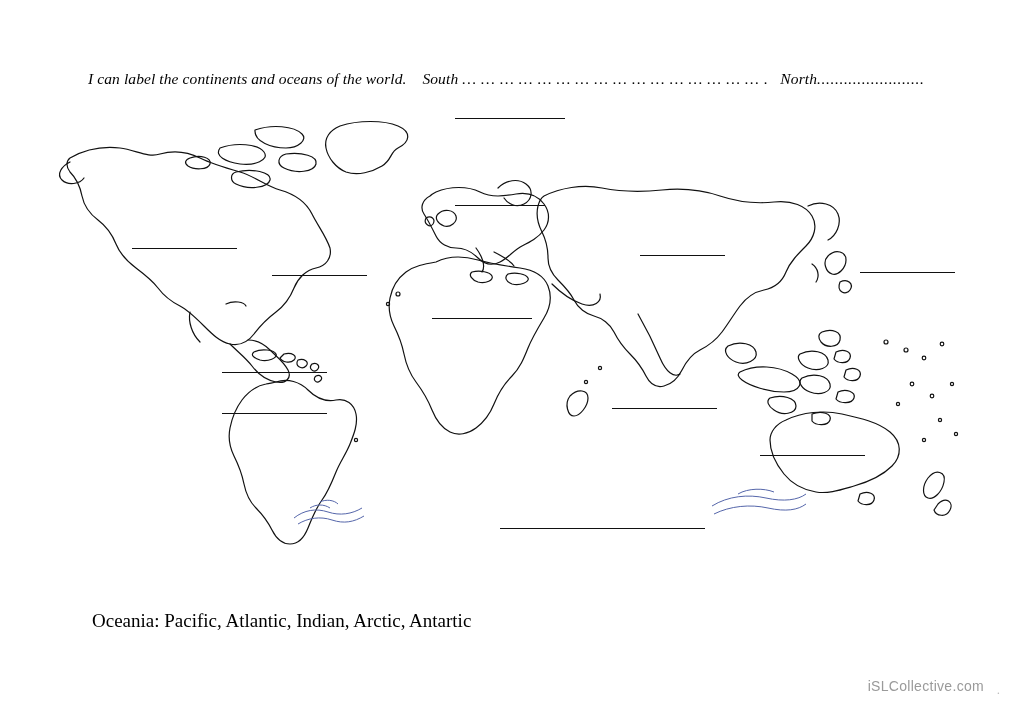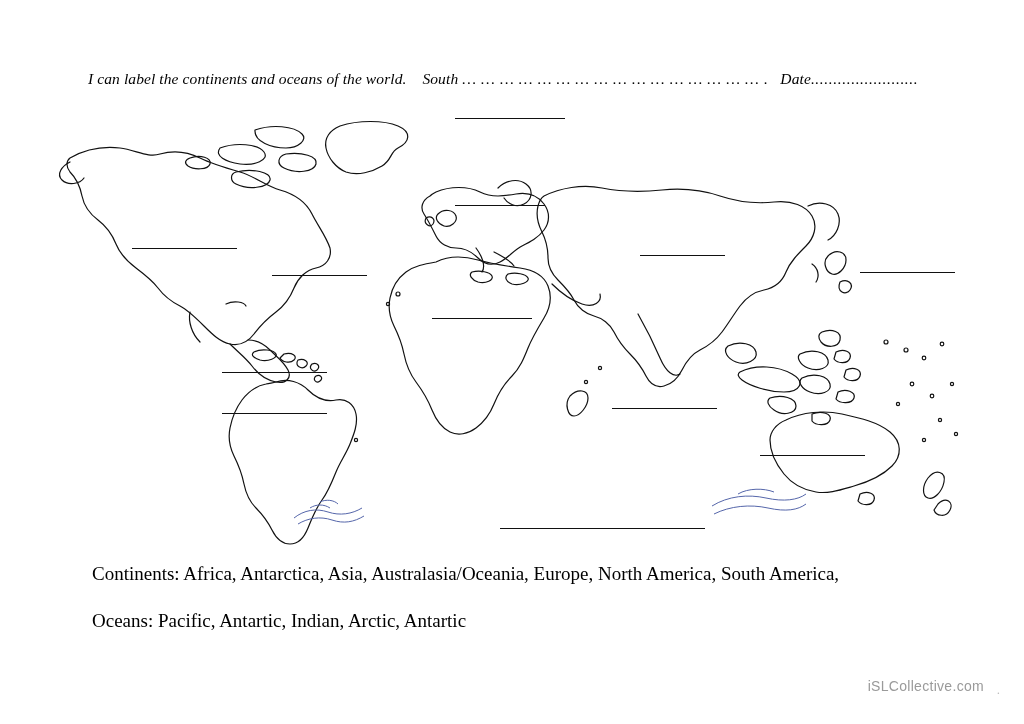--- a/index.html
+++ b/index.html
@@ -96,21 +96,21 @@
 <body>
 
 <div id="worksheet">
 
   <div class="header-line">
     <span>I can label the continents and oceans of the world.</span>
     <span>&nbsp;&nbsp;</span>
     <span>South</span>
     <span class="dots">… … … … … … … … … … … … … … … … .</span>
     <span>&nbsp;</span>
-    <span>Date</span><span class="dots">........................</span>
+    <span>North</span><span class="dots">........................</span>
   </div>
 
   <div id="map-wrap">
     <svg id="map-svg" viewBox="0 0 960 450" xmlns="http://www.w3.org/2000/svg">
       <g fill="none" stroke="#111111" stroke-width="1.2" stroke-linejoin="round" stroke-linecap="round">
 
         <path d="M300,30 C318,24 344,24 358,30 C372,36 370,46 358,52 C350,56 352,64 342,70
                  C332,76 318,80 306,76 C296,72 288,62 286,52 C284,42 290,34 300,30 Z"></path>
 
         <path d="M215,34 C232,28 254,30 262,38 C268,44 258,52 246,52 C232,52 214,46 215,34 Z"></path>
@@ -255,23 +255,20 @@
   <div class="blank" style="left:640px; top:255px; width:85px;"></div>
   <div class="blank" style="left:860px; top:272px; width:95px;"></div>
   <div class="blank" style="left:272px; top:275px; width:95px;"></div>
   <div class="blank" style="left:432px; top:318px; width:100px;"></div>
   <div class="blank" style="left:222px; top:372px; width:105px;"></div>
   <div class="blank" style="left:222px; top:413px; width:105px;"></div>
   <div class="blank" style="left:612px; top:408px; width:105px;"></div>
   <div class="blank" style="left:760px; top:455px; width:105px;"></div>
   <div class="blank" style="left:500px; top:528px; width:205px;"></div>
 
-  <div id="continents-line" class="wordbank">
-    <span>Continents: Africa, Antarctica,  Asia, Australasia/Oceania,  Europe, North America, South America,</span>
-  </div>
   <div id="oceans-line" class="wordbank">
-    <span>Oceans: Pacific, Antartic, Indian, Arctic, Antartic</span>
+    <span>Oceania: Pacific, Atlantic, Indian, Arctic, Antartic</span>
   </div>
 
   <div id="watermark">iSLCollective.com</div>
   <div id="watermark-dot">.</div>
 
 </div>
 
 </body></html>

